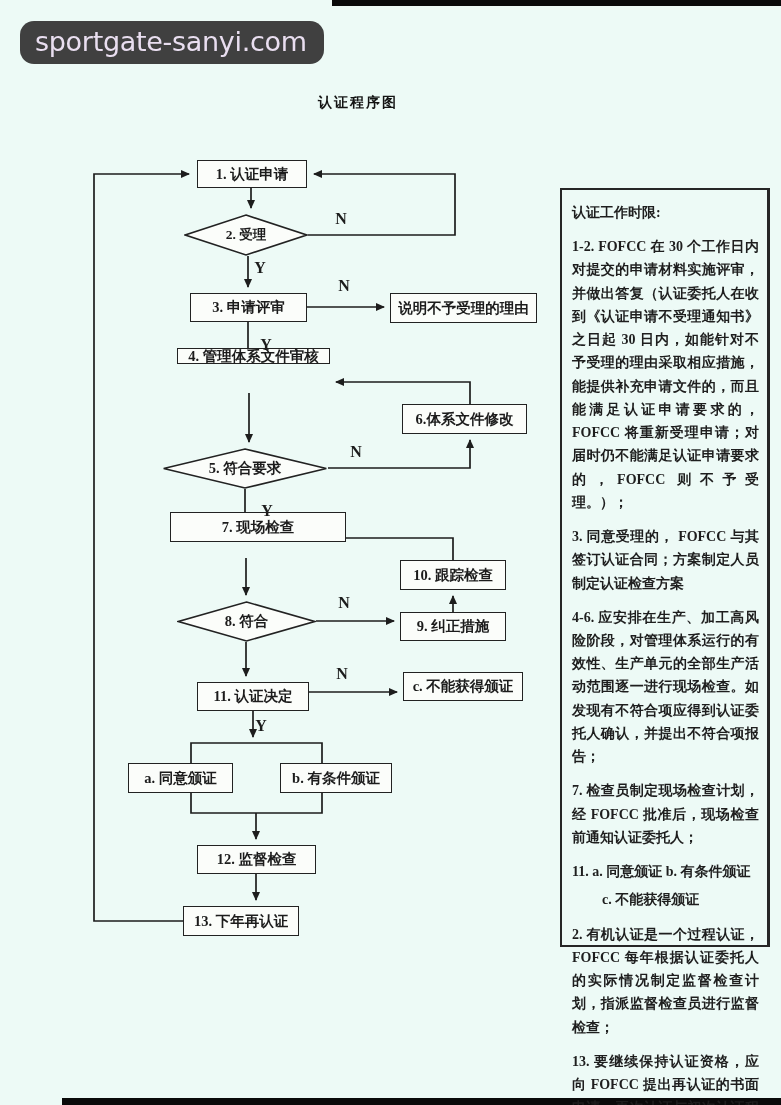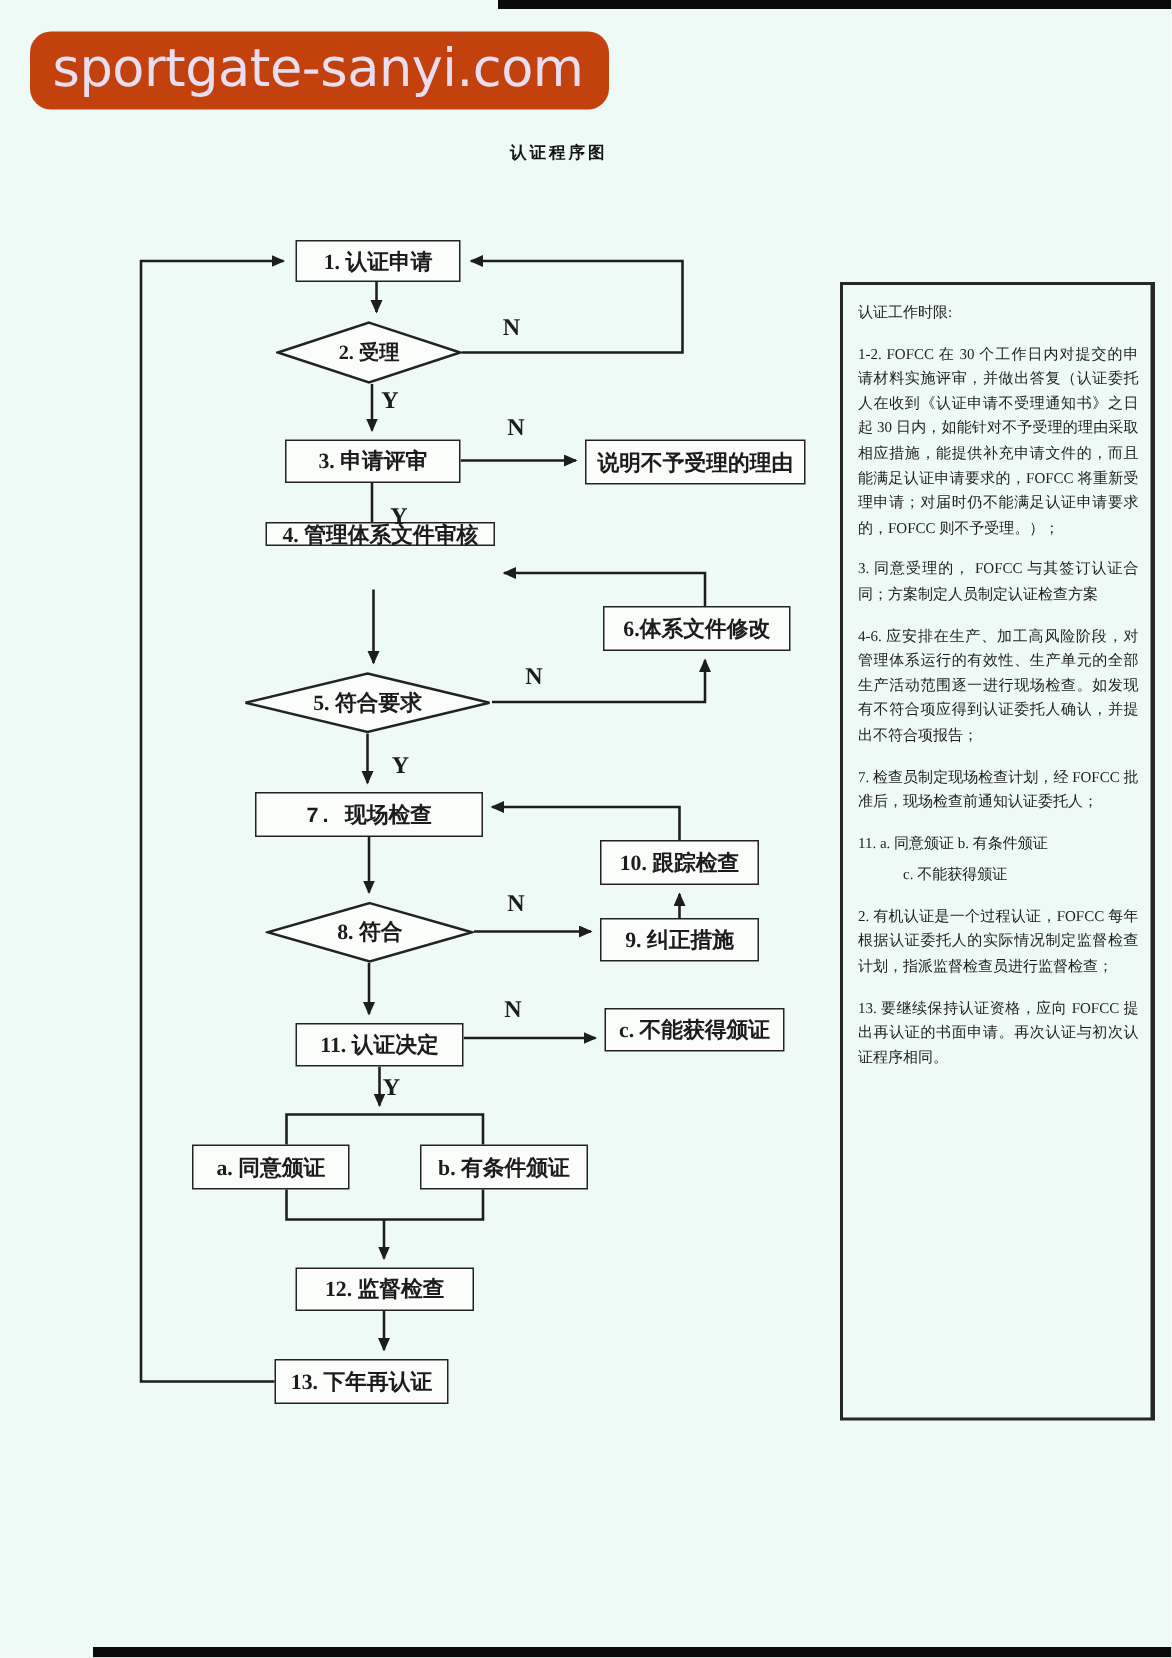--- a/index.html
+++ b/index.html
@@ -9,28 +9,28 @@
     background:#edfaf6;
     overflow:hidden;
     font-family:"Liberation Serif", serif;
   }
   .edgebar{position:absolute;background:#0a0a0a;}
   .bar-top{left:332px;top:0;width:449px;height:6px;}
   .bar-bottom{left:62px;bottom:0;width:719px;height:7px;}
 
   .watermark{
     position:absolute;left:20px;top:21px;
-    background:#c2410c;color:#e9def0;
+    background:#404040;color:#e9def0;
     border-radius:14px;padding:5px 17px 7px 15px;
     font-family:"DejaVu Sans", sans-serif;
-    font-size:35px;letter-spacing:-0.3px;
+    font-size:27px;letter-spacing:-0.3px;
   }
   .page-title{
-    position:absolute;left:340px;top:94px;
-    font-size:11px;font-weight:bold;color:#141414;
+    position:absolute;left:318px;top:94px;
+    font-size:14px;font-weight:bold;color:#141414;
     letter-spacing:2px;white-space:nowrap;
   }
 
   svg.wires{position:absolute;left:0;top:0;z-index:1;}
 
   .node{
     position:absolute;z-index:2;
     display:flex;align-items:center;justify-content:center;
     font-size:14.5px;font-weight:600;color:#1c1c1c;
     white-space:nowrap;
@@ -52,22 +52,22 @@
 
   .panel{
     position:absolute;left:560px;top:188px;width:210px;height:759px;
     border:2px solid #262626;border-right-width:3px;
     box-sizing:border-box;
     padding:11px 8px 8px 10px;
     z-index:2;
   }
   .panel p{
     margin:0 0 11px 0;
-    font-size:10px;line-height:1.66;
-    font-weight:400;color:#1e1e1e;
+    font-size:14px;line-height:1.66;
+    font-weight:700;color:#1e1e1e;
     text-align:justify;
   }
   .panel p.tight{margin-bottom:5px;}
   .panel p.indent{padding-left:30px;margin-bottom:11px;}
 </style>
 </head>
 <body>
 
 <div class="canvas">
 
@@ -145,21 +145,21 @@
 
   <div class="node box" style="left:402px;top:404px;width:125px;height:30px;">6.体系文件修改</div>
 
   <div class="node diamond" style="left:162px;top:448px;width:166px;height:41px;">
     <svg viewBox="0 0 100 40" preserveAspectRatio="none">
         <polygon points="50,1 99,20 50,39 1,20" fill="#fbfdfa" stroke="#222" stroke-width="1.6" vector-effect="non-scaling-stroke"></polygon>
       </svg>
     <span>5. 符合要求</span>
   </div>
 
-  <div class="node box" style="left:170px;top:528px;width:152px;height:30px;font-family:Liberation Mono, monospace;">7. 现场检查</div>
+  <div class="node box" style="left:170px;top:512px;width:176px;height:30px;">7. 现场检查</div>
 
   <div class="node box" style="left:400px;top:560px;width:106px;height:30px;">10. 跟踪检查</div>
 
   <div class="node diamond" style="left:177px;top:601px;width:139px;height:41px;">
     <svg viewBox="0 0 100 40" preserveAspectRatio="none">
         <polygon points="50,1 99,20 50,39 1,20" fill="#fbfdfa" stroke="#222" stroke-width="1.6" vector-effect="non-scaling-stroke"></polygon>
       </svg>
     <span>8. 符合</span>
   </div>
 

